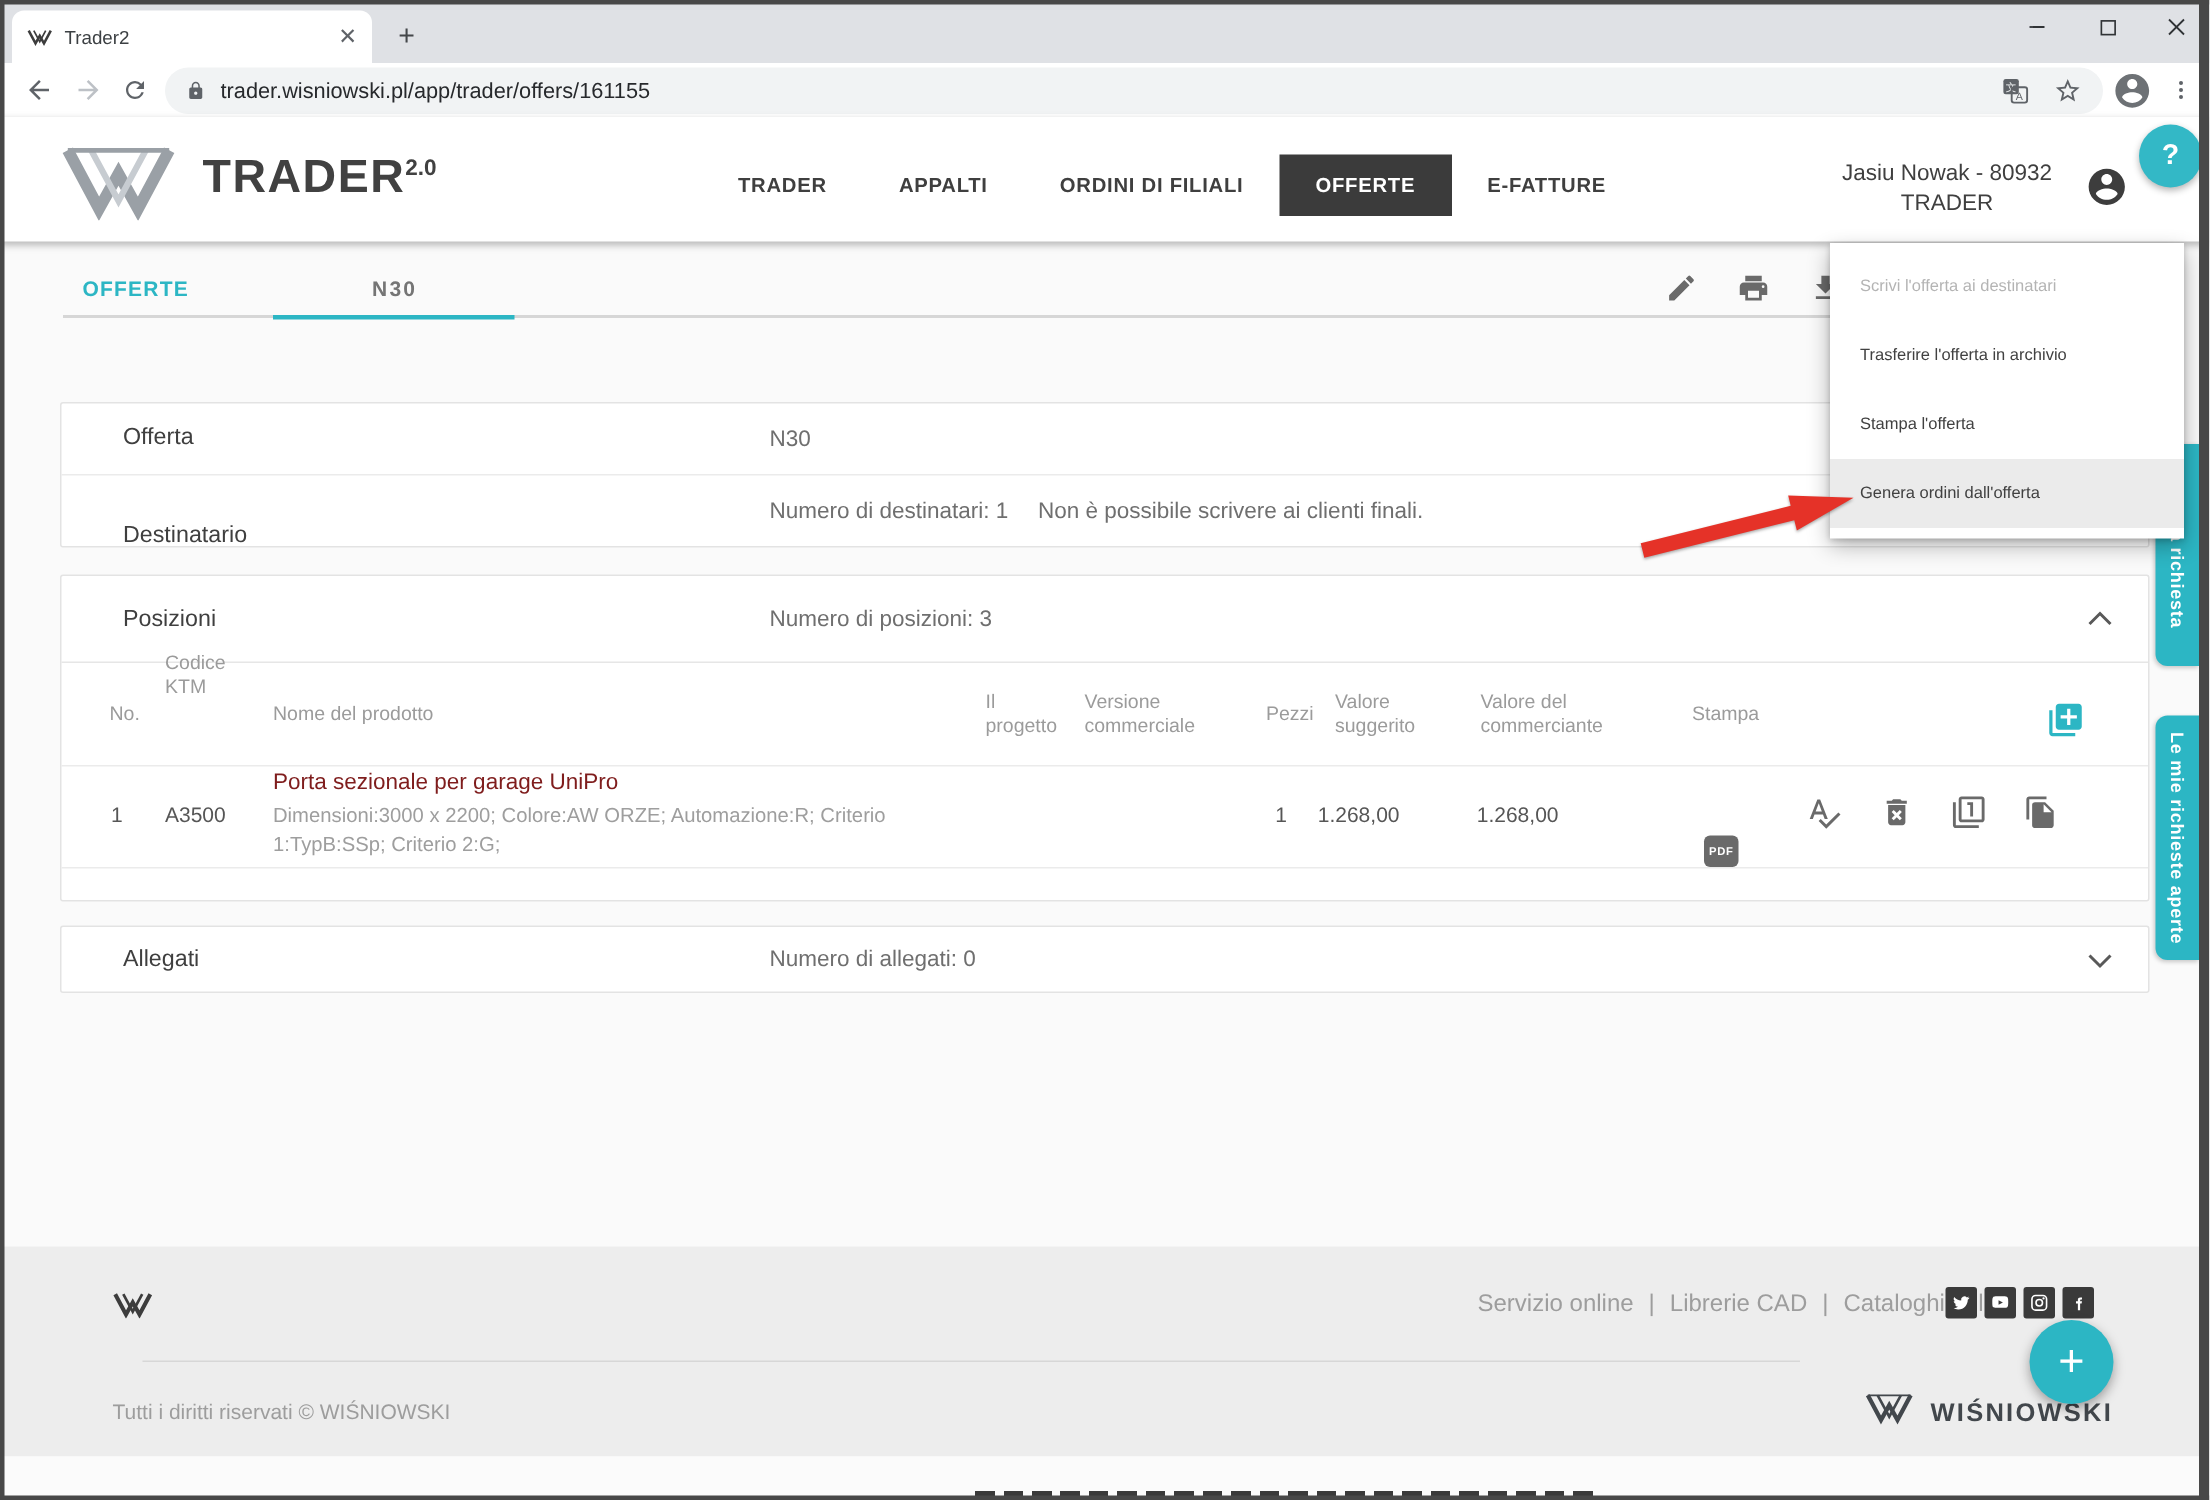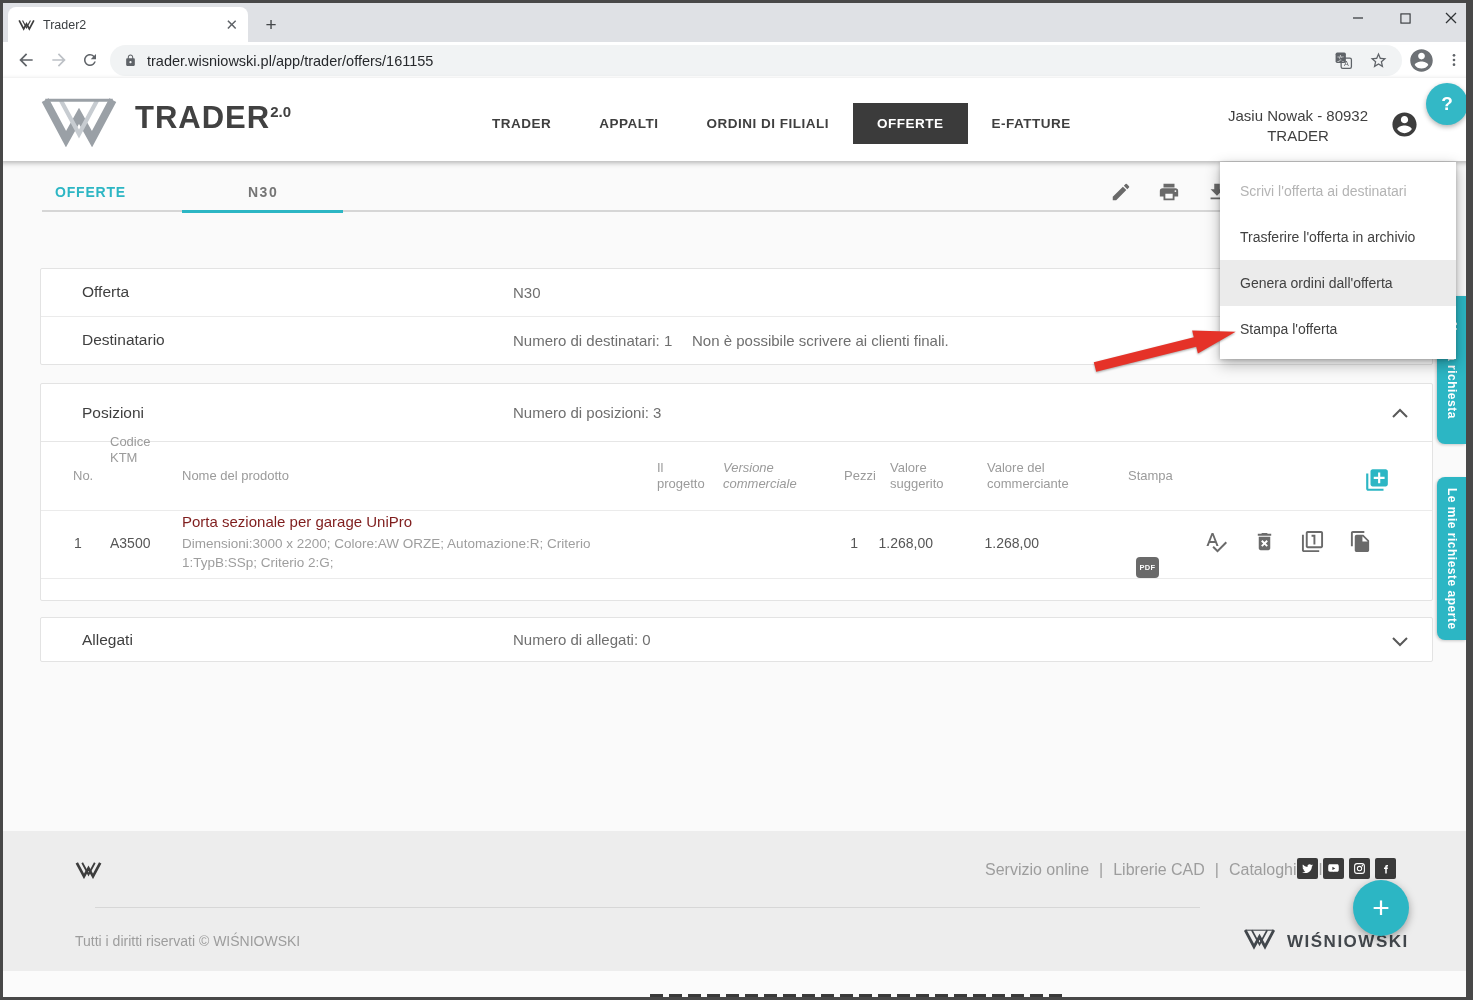--- a/index.html
+++ b/index.html
@@ -37,21 +37,21 @@
   .seclabel{font-size:15.5px;color:#3f3f3f;}
   .secval{font-size:15px;color:#6f6f6f;}
   .divider{height:1px;background:#ebebeb;}
   .thead{font-size:13px;color:#9b9b9b;line-height:16px;display:flex;align-items:center;height:38px;}
   .tcell{font-size:14px;color:#565656;}
   .num{text-align:right;}
   .rowicon{color:#6a6a6a;}
   .pdfbadge{width:23px;height:21px;background:#6a6a6a;border-radius:4px;color:#fff;font-size:7.5px;font-weight:bold;display:flex;align-items:center;justify-content:center;letter-spacing:.4px;}
   
   .menu{left:1220px;top:162px;width:236px;background:#fff;box-shadow:0 5px 14px rgba(0,0,0,.3),0 1px 4px rgba(0,0,0,.2);padding:6px 0 7px 0;z-index:40;}
-  .menu .mi{height:46px;display:flex;align-items:center;padding:0 16px 0 20px;font-size:14px;color:#414141;white-space:nowrap;}
+  .menu .mi{height:46px;display:flex;align-items:center;padding:0 16px 0 20px;font-size:11px;color:#414141;white-space:nowrap;}
   .menu .mi.disabled{color:#b4b4b4;}
   .menu .mi.hl{background:#ebebeb;}
   
   .sidetab{left:1437px;width:29px;background:#2cb6c4;border-radius:8px 0 0 8px;color:#fff;display:flex;align-items:center;justify-content:center;z-index:10;box-shadow:-1px 1px 3px rgba(0,0,0,.2);}
   .sidetab span{writing-mode:vertical-rl;font-size:12px;font-weight:bold;letter-spacing:.5px;white-space:nowrap;}
   
   .footer{left:0px;top:831px;width:1466px;height:140px;background:#ededed;}
   .foot-gray{font-size:16px;color:#9d9d9d;}
   .social{width:21px;height:21px;background:#3a3a3a;border-radius:2px;display:flex;align-items:center;justify-content:center;}
   .fab{left:1353px;top:880px;width:56px;height:56px;border-radius:50%;background:#2cb6c4;color:#fff;font-size:30px;font-weight:300;display:flex;align-items:center;justify-content:center;box-shadow:0 3px 8px rgba(0,0,0,.35);z-index:12;}
@@ -185,39 +185,39 @@
   <div class="abs rowicon" style="left:1206px;top:181px;">
     <svg width="22" height="22" viewBox="0 0 24 24">
         <path d="M19 9h-4V3H9v6H5l7 7 7-7zM5 18v2h14v-2H5z" fill="currentColor"></path>
       </svg>
   </div>
 
   <div class="abs card" style="left:40px;top:268px;width:1393px;height:97px;"></div>
   <div class="abs seclabel" style="left:82px;top:283px;">Offerta</div>
   <div class="abs secval" style="left:513px;top:284px;">N30</div>
   <div class="abs divider" style="left:41px;top:316px;width:1391px;"></div>
-  <div class="abs seclabel" style="left:82px;top:331px;">Destinatario</div>
+  <div class="abs seclabel" style="left:82px;top:348px;">Destinatario</div>
   <div class="abs secval" style="left:513px;top:332px;">Numero di destinatari: 1</div>
   <div class="abs secval" style="left:692px;top:332px;">Non è possibile scrivere ai clienti finali.</div>
 
   <div class="abs card" style="left:40px;top:383px;width:1393px;height:218px;"></div>
   <div class="abs seclabel" style="left:82px;top:404px;">Posizioni</div>
   <div class="abs secval" style="left:513px;top:404px;">Numero di posizioni: 3</div>
   <div class="abs" style="left:1392px;top:404px;color:#595959;">
     <svg width="16" height="10" viewBox="0 0 16 10">
         <path d="M1 9 L8 2 L15 9" fill="none" stroke="currentColor" stroke-width="2"></path>
       </svg>
   </div>
   <div class="abs divider" style="left:41px;top:441px;width:1391px;background:#e6e6e6;"></div>
 
   <div class="abs thead" style="left:73px;top:457px;width:30px;">No.</div>
   <div class="abs thead" style="left:110px;top:431px;width:52px;">Codice KTM</div>
   <div class="abs thead" style="left:182px;top:457px;width:160px;">Nome del prodotto</div>
   <div class="abs thead" style="left:657px;top:457px;width:56px;">Il progetto</div>
-  <div class="abs thead" style="left:723px;top:457px;width:92px;font-style:italic;">Versione commerciale</div>
+  <div class="abs thead" style="left:723px;top:457px;width:92px;">Versione commerciale</div>
   <div class="abs thead" style="left:844px;top:457px;width:40px;">Pezzi</div>
   <div class="abs thead" style="left:890px;top:457px;width:70px;">Valore suggerito</div>
   <div class="abs thead" style="left:987px;top:457px;width:98px;">Valore del commerciante</div>
   <div class="abs thead" style="left:1128px;top:457px;width:60px;">Stampa</div>
   <div class="abs" style="left:1364px;top:467px;color:#2cb6c4;">
     <svg width="26" height="26" viewBox="0 0 24 24">
         <path d="M4 6H2v14c0 1.1.9 2 2 2h14v-2H4V6zm16-4H8c-1.1 0-2 .9-2 2v12c0 1.1.9 2 2 2h12c1.1 0 2-.9 2-2V4c0-1.1-.9-2-2-2zm-1 9h-4v4h-2v-4H9V9h4V5h2v4h4v2z" fill="currentColor"></path>
       </svg>
   </div>
   <div class="abs divider" style="left:41px;top:510px;width:1391px;"></div>
@@ -267,22 +267,22 @@
   <div class="abs sidetab" style="top:296px;height:148px;">
     <span>Nuova richiesta</span>
   </div>
   <div class="abs sidetab" style="top:477px;height:163px;">
     <span>Le mie richieste aperte</span>
   </div>
 
   <div class="abs menu">
     <div class="mi disabled">Scrivi l'offerta ai destinatari</div>
     <div class="mi">Trasferire l'offerta in archivio</div>
+    <div class="mi">Stampa l'offerta</div>
     <div class="mi hl">Genera ordini dall'offerta</div>
-    <div class="mi">Stampa l'offerta</div>
   </div>
 
   <div class="abs arrowwrap">
     <svg width="170" height="62" viewBox="0 0 170 62">
       <polygon points="13.8,47.2 113.8,22.2 112.1,15.4 155.7,16.8 117.9,38.6 116.2,31.8 16.2,56.8" fill="#e53228"></polygon>
     </svg>
   </div>
 
   <div class="abs footer"></div>
   <div class="abs" style="left:75px;top:861px;color:#3d3d3d;">

